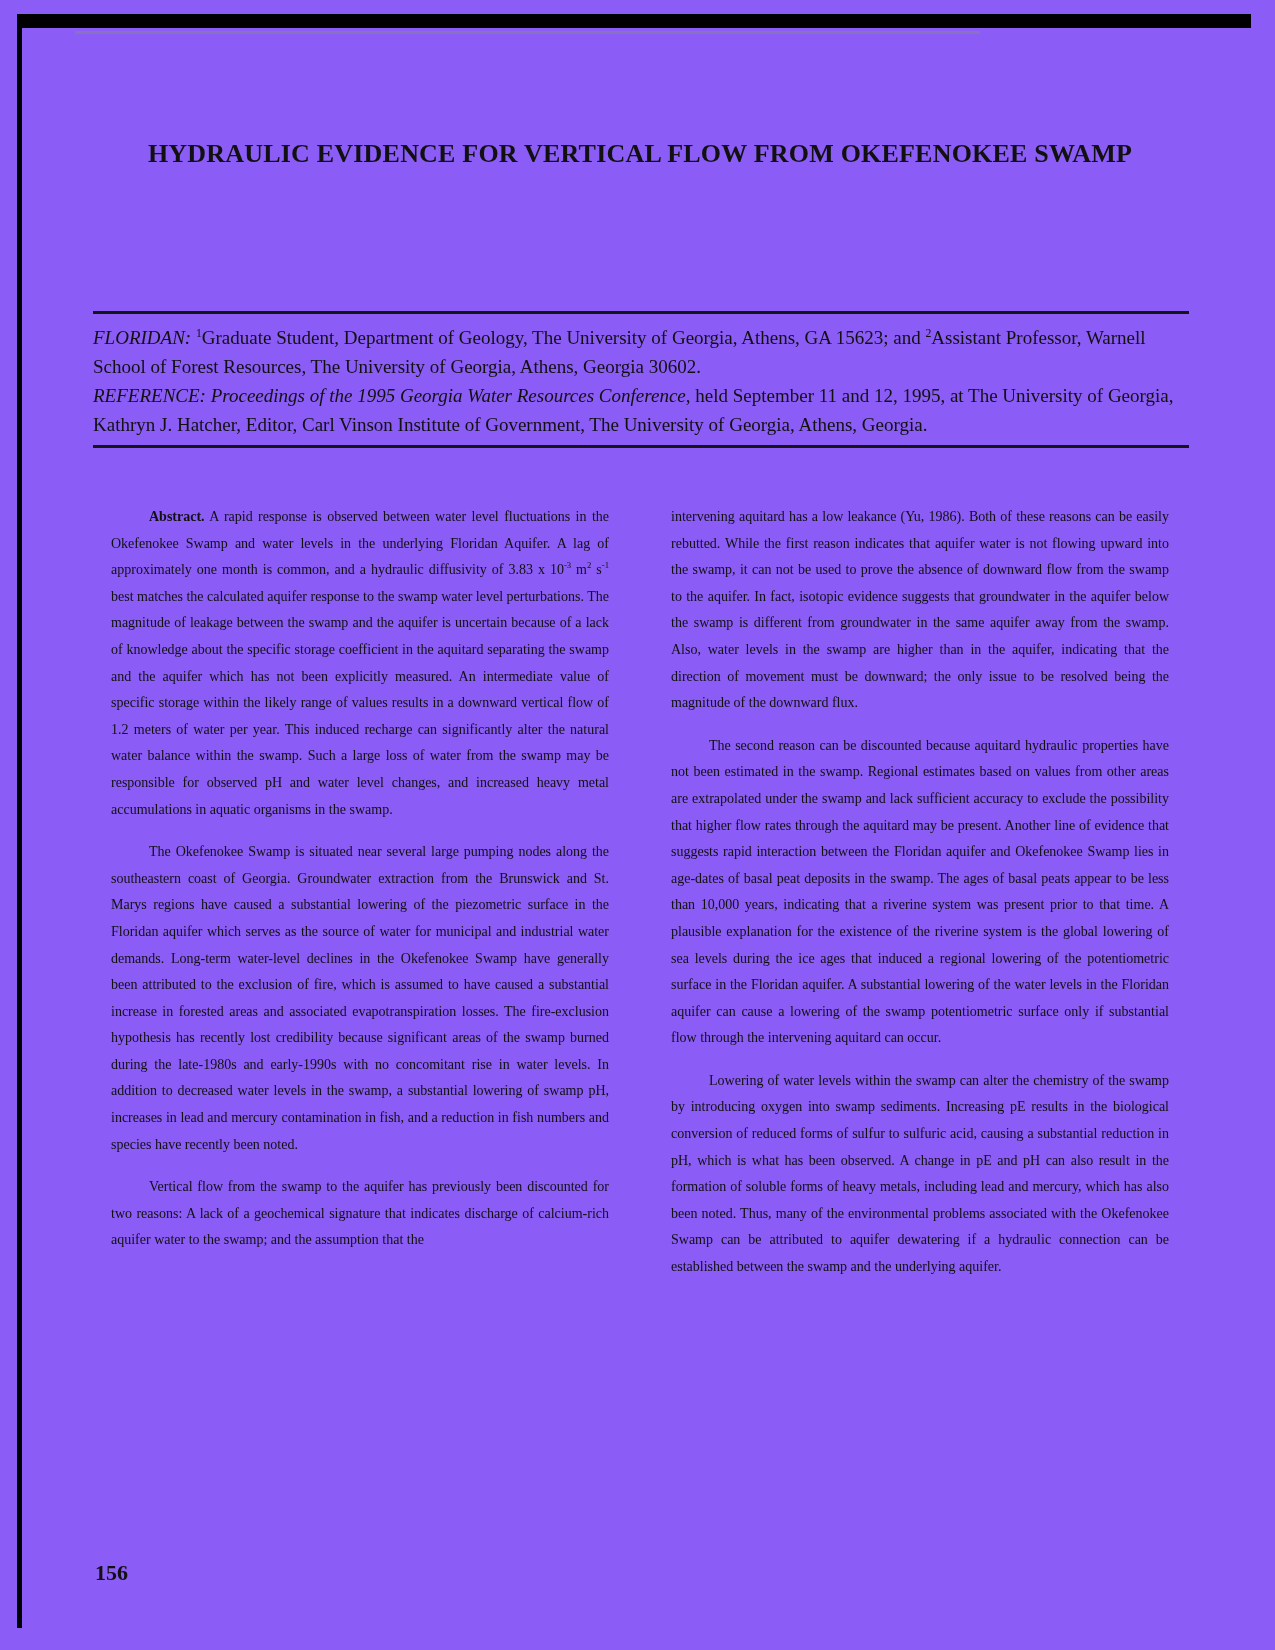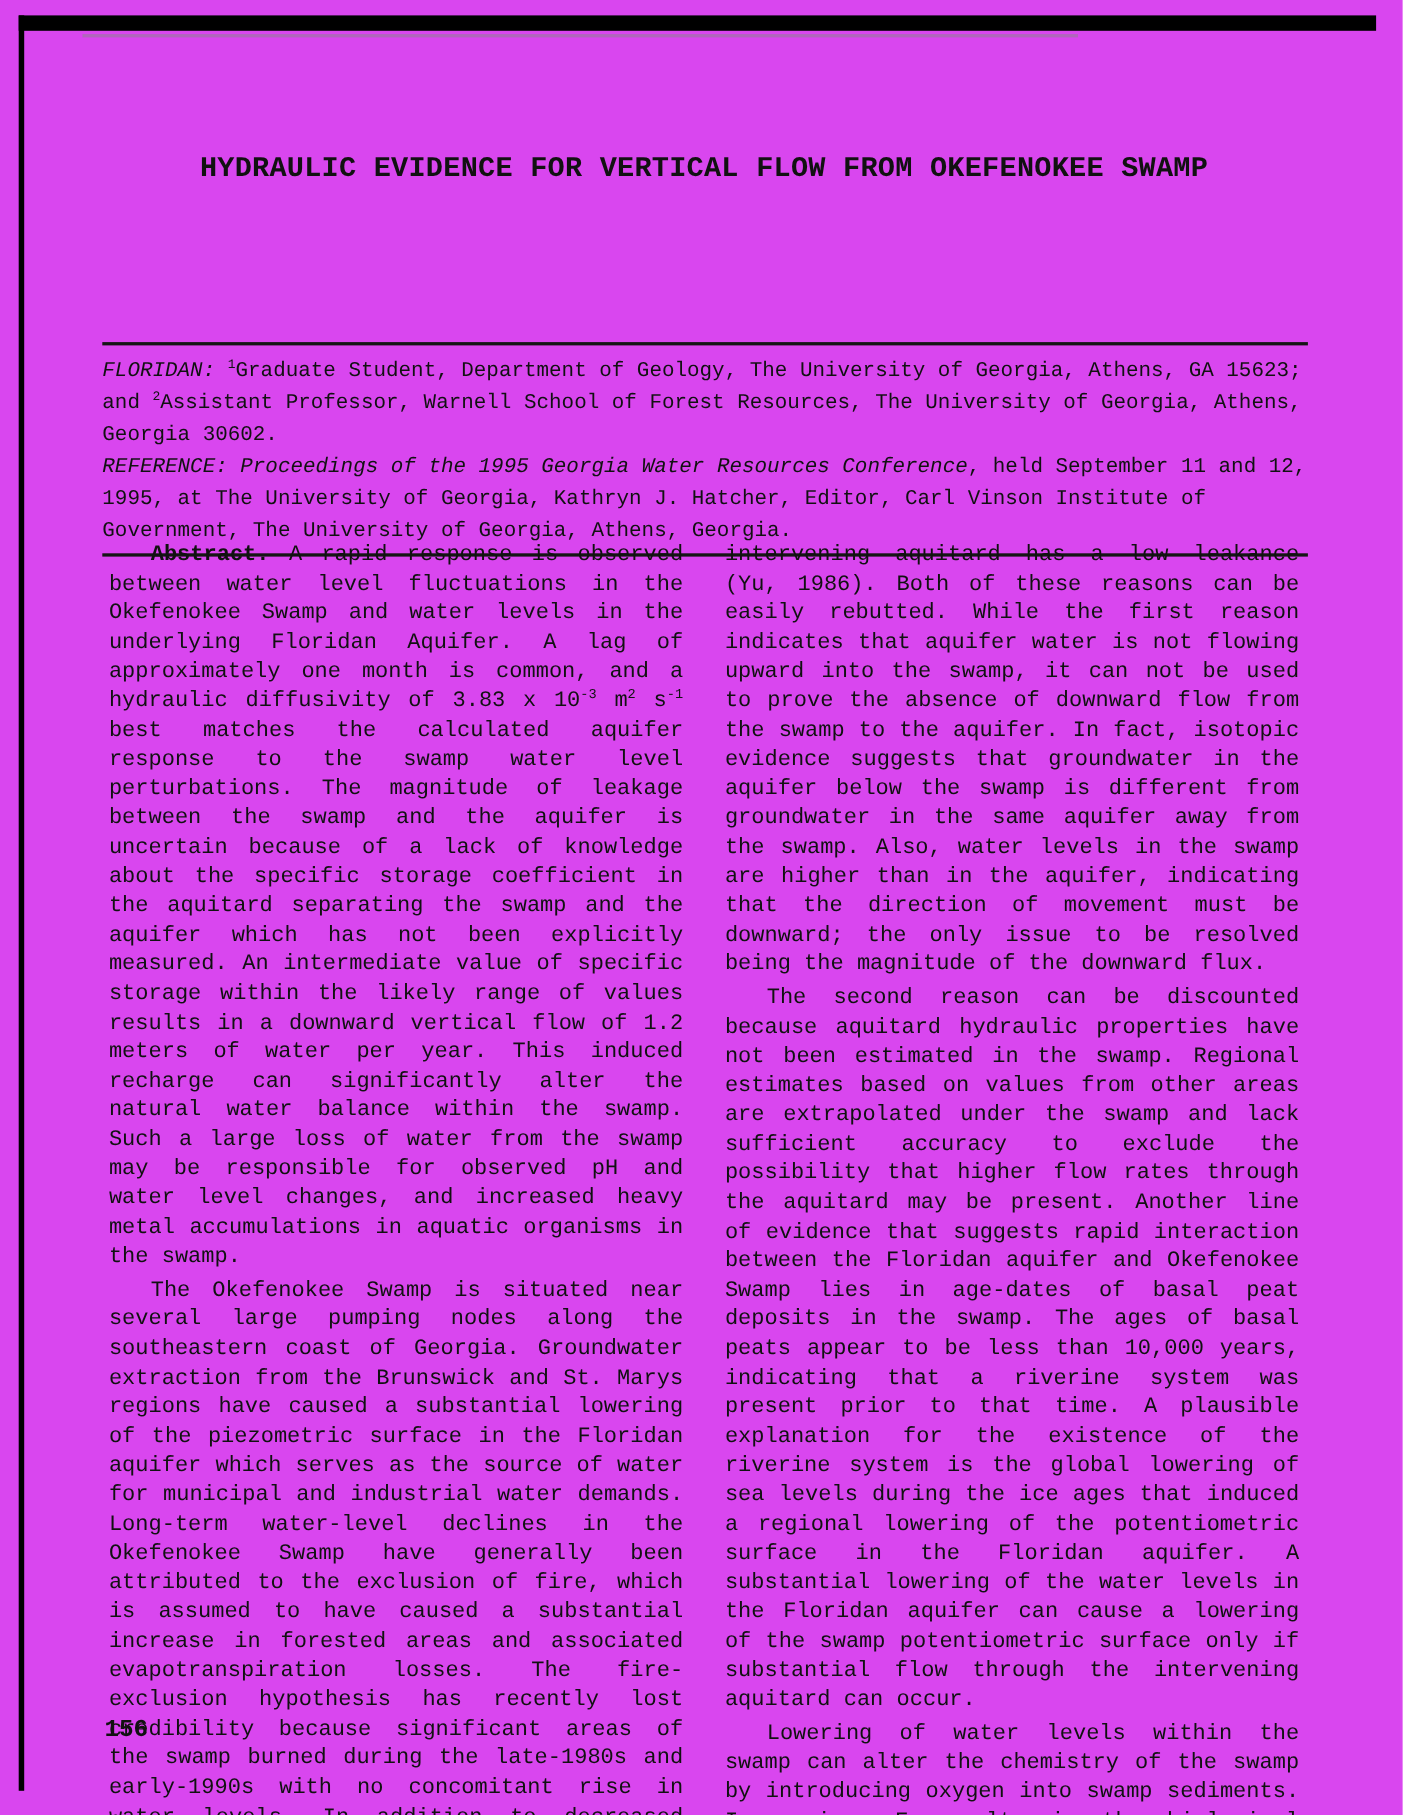--- a/index.html
+++ b/index.html
@@ -4,21 +4,21 @@
 <style>
   html, body { margin:0; padding:0; }
   body {
     width:1275px; height:1650px;
     background:#ffffff;
     font-family:"Liberation Serif", serif;
     color:#111111;
     position:relative;
     overflow:hidden;
   }
-  .page { position:absolute; inset:0; background:#d946ef;font-family:Liberation Mono, monospace; }
+  .page { position:absolute; inset:0; background:#8b5cf6; }
 
   
   .scan-topbar { position:absolute; left:17px; top:14px; width:1234px; height:14px; background:#000; }
   .scan-smudge { position:absolute; left:75px; top:31px; width:905px; height:3px; background:#888; opacity:.5; }
   .scan-leftline { position:absolute; left:17px; top:14px; width:5px; height:1614px; background:#000; }
 
   
   .title-block { position:absolute; left:93px; width:1094px; top:130px; text-align:center; }
   h1 { margin:0; font-size:26px; font-weight:bold; line-height:47px; letter-spacing:.2px; }
   h1 .tl { display:block; }
@@ -32,21 +32,21 @@
     border-top:3px solid #151515; border-bottom:3px solid #151515;
     padding:9px 0 6px;
   }
   .meta-block p { margin:0; font-size:19px; line-height:29px; }
   .lbl { font-style:italic; }
   .ital { font-style:italic; }
 
   
   .columns { position:absolute; left:95px; top:488px; width:1090px; display:flex; gap:30px; }
   .col { width:530px; }
-  .body { margin:4px; font-size:20px; line-height:26.6px; text-align:justify; }
+  .body { margin:16px; font-size:14px; line-height:26.6px; text-align:justify; }
   .indent { text-indent:38px; }
   .sect { margin:25px 0 23px; font-size:20.5px; font-weight:normal; text-align:center; letter-spacing:.8px; }
 
   .pagenum { position:absolute; left:95px; top:1560px; font-size:22px; font-weight:bold; }
 </style>
 </head>
 <body>
 
 <div class="page">
 
@@ -65,20 +65,21 @@
     <p><span class="lbl">REFERENCE:</span>  <span class="ital">Proceedings of the 1995 Georgia Water Resources Conference</span><span>, held September 11 and 12, 1995, at The University of Georgia, Kathryn J. Hatcher, Editor, Carl Vinson Institute of Government, The University of Georgia, Athens, Georgia.</span></p>
   </section>
 
   <main class="columns">
 
     <div class="col">
       <p class="body indent"><b>Abstract.</b><span>  A rapid response is observed between water level fluctuations in the Okefenokee Swamp and water levels in the underlying Floridan Aquifer.  A lag of approximately one month is common, and a hydraulic diffusivity of 3.83 x 10</span><sup>-3</sup><span> m</span><sup>2</sup><span> s</span><sup>-1</sup><span> best matches the calculated aquifer response to the swamp water level perturbations.  The magnitude of leakage between the swamp and the aquifer is uncertain because of a lack of knowledge about the specific storage coefficient in the aquitard separating the swamp and the aquifer which has not been explicitly measured.  An intermediate value of specific storage within the likely range of values results in a downward vertical flow of 1.2 meters of water per year.  This induced recharge can significantly alter the natural water balance within the swamp.  Such a large loss of water from the swamp may be responsible for observed pH and water level changes, and increased heavy metal accumulations in aquatic organisms in the swamp.</span></p>
 
 
       <p class="body indent">The Okefenokee Swamp is situated near several large pumping nodes along the southeastern coast of Georgia.  Groundwater extraction from the Brunswick and St. Marys regions have caused a substantial lowering of the piezometric surface in the Floridan aquifer which serves as the source of water for municipal and industrial water demands.  Long-term water-level declines in the Okefenokee Swamp have generally been attributed to the exclusion of fire, which is assumed to have caused a substantial increase in forested areas and associated evapotranspiration losses.  The fire-exclusion hypothesis has recently lost credibility because significant areas of the swamp burned during the late-1980s and early-1990s with no concomitant rise in water levels.  In addition to decreased water levels in the swamp, a substantial lowering of swamp pH, increases in lead and mercury contamination in fish, and a reduction in fish numbers and species have recently been noted.</p>
+      <p class="body indent">Vertical flow from the swamp to the aquifer has previously been discounted for two reasons: A lack of a geochemical signature that indicates discharge of calcium-rich aquifer water to the swamp; and the assumption that the</p>
     </div>
 
     <div class="col">
       <p class="body">intervening aquitard has a low leakance (Yu, 1986).  Both of these reasons can be easily rebutted.  While the first reason indicates that aquifer water is not flowing upward into the swamp, it can not be used to prove the absence of downward flow from the swamp to the aquifer.  In fact, isotopic evidence suggests that groundwater in the aquifer below the swamp is different from groundwater in the same aquifer away from the swamp.  Also, water levels in the swamp are higher than in the aquifer, indicating that the direction of movement must be downward; the only issue to be resolved being the magnitude of the downward flux.</p>
       <p class="body indent">The second reason can be discounted because aquitard hydraulic properties have not been estimated in the swamp.  Regional estimates based on values from other areas are extrapolated under the swamp and lack sufficient accuracy to exclude the possibility that higher flow rates through the aquitard may be present.  Another line of evidence that suggests rapid interaction between the Floridan aquifer and Okefenokee Swamp lies in age-dates of basal peat deposits in the swamp.  The ages of basal peats appear to be less than 10,000 years, indicating that a riverine system was present prior to that time.  A plausible explanation for the existence of the riverine system is the global lowering of sea levels during the ice ages that induced a regional lowering of the potentiometric surface in the Floridan aquifer.  A substantial lowering of the water levels in the Floridan aquifer can cause a lowering of the swamp potentiometric surface only if substantial flow through the intervening aquitard can occur.</p>
       <p class="body indent">Lowering of water levels within the swamp can alter the chemistry of the swamp by introducing oxygen into swamp sediments.  Increasing pE results in the biological conversion of reduced forms of sulfur to sulfuric acid, causing a substantial reduction in pH, which is what has been observed.  A change in pE and pH can also result in the formation of soluble forms of heavy metals, including lead and mercury, which has also been noted.  Thus, many of the environmental problems associated with the Okefenokee Swamp can be attributed to aquifer dewatering if a hydraulic connection can be established between the swamp and the underlying aquifer.</p>
     </div>
 
   </main>
 

